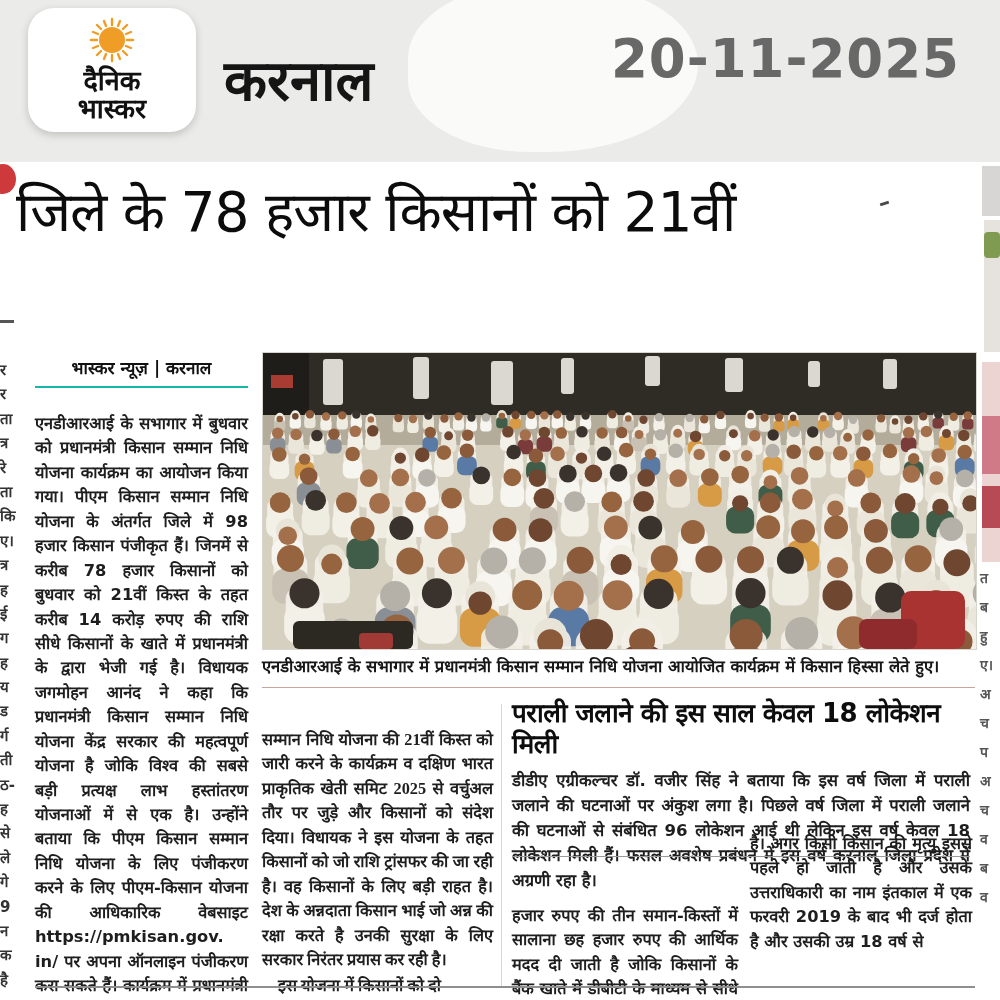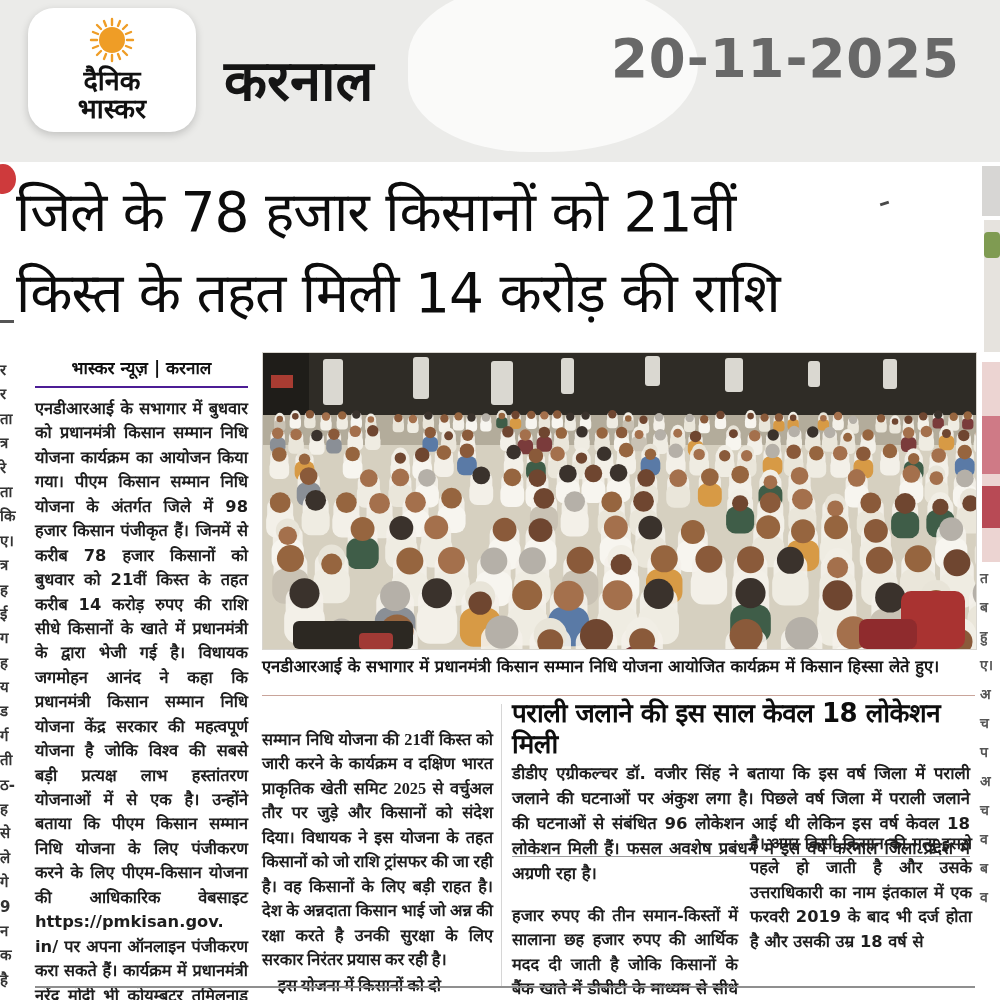--- a/index.html
+++ b/index.html
@@ -28,37 +28,37 @@
   .edge-dash{position:absolute;left:0;top:158px;width:14px;height:3px;background:#555;}
   .tick{position:absolute;left:880px;top:40px;width:9px;height:3px;background:#4a4a4a;transform:rotate(-18deg);}
 
   .body{margin:0;font-size:16.3px;line-height:1.5;font-weight:700;color:#1e1e1e;
         text-align:justify;text-justify:inter-word;}
   .indent{text-indent:16px;margin-top:2px;}
 
   
   .col1{position:absolute;left:35px;top:194px;width:213px;}
   .byline{font-size:17px;font-weight:800;color:#111;text-align:center;
-          padding-bottom:7px;border-bottom:2px solid #4c1d95;margin-bottom:9px;}
+          padding-bottom:7px;border-bottom:2px solid #14b8a6;margin-bottom:24px;}
 
   
   .photo{position:absolute;left:262px;top:190px;width:713px;height:296px;margin:0;
          border:1px solid #d8d5cf;overflow:hidden;background:#d6d0c0;}
   .photo svg{display:block;width:100%;height:100%;}
   .caption{position:absolute;left:262px;top:492px;width:713px;
            font-size:16.5px;font-weight:800;color:#171717;
-           padding-bottom:18px;border-bottom:1px solid #c9a49a;}
+           padding-bottom:10px;border-bottom:1px solid #c9a49a;}
 
   
   .col2{position:absolute;left:262px;top:566px;width:231px;font-family:Liberation Serif, serif;}
   .vline{position:absolute;left:501px;top:542px;width:1px;height:284px;background:#d6d6d6;}
 
   
   .subarticle{position:absolute;left:512px;top:536px;width:458px;}
-  .subarticle h2{margin:0 0 2px 0;font-size:26px;line-height:1.2;font-weight:800;color:#0d0d0d;letter-spacing:-0.5px;}
+  .subarticle h2{margin:0 0 9px 0;font-size:26px;line-height:1.2;font-weight:800;color:#0d0d0d;letter-spacing:-0.5px;}
   .subarticle .body{font-size:16.6px;}
   .hr-sub{position:absolute;left:512px;top:694px;width:458px;height:1px;background:#9a9a9a;}
   .col3{position:absolute;left:512px;top:742px;width:226px;}
   .col4{position:absolute;left:750px;top:670px;width:222px;}
   .bottomline{position:absolute;left:35px;top:824px;width:940px;height:2px;background:#8f8f8f;}
 
   
   .leftstrip{position:absolute;left:0;top:196px;width:18px;overflow:hidden;
              font-size:15px;font-weight:800;color:#333;}
   .leftstrip div{height:24.4px;line-height:24.4px;}
@@ -108,21 +108,21 @@
     </div>
     <div class="edition">करनाल</div>
     <div class="date">20-11-2025</div>
   </header>
 
   <main class="article">
     <div class="red-fragment"></div>
     <div class="edge-dash"></div>
     <div class="tick"></div>
 
-    <h1 class="headline"><span>जिले के 78 हजार किसानों को 21वीं</span><br><span>किस्त के तहत मिली 14 करोड़ की राशि</span></h1>
+    <h1 class="headline"><span>जिले के 78 हजार किसानों को 21वीं</span><br></h1>
 
     <div class="leftstrip">
         <div>र</div>
         <div>र</div>
         <div>ता</div>
         <div>त्र</div>
         <div>रे</div>
         <div>ता</div>
         <div>कि</div>
         <div>ए।</div>

